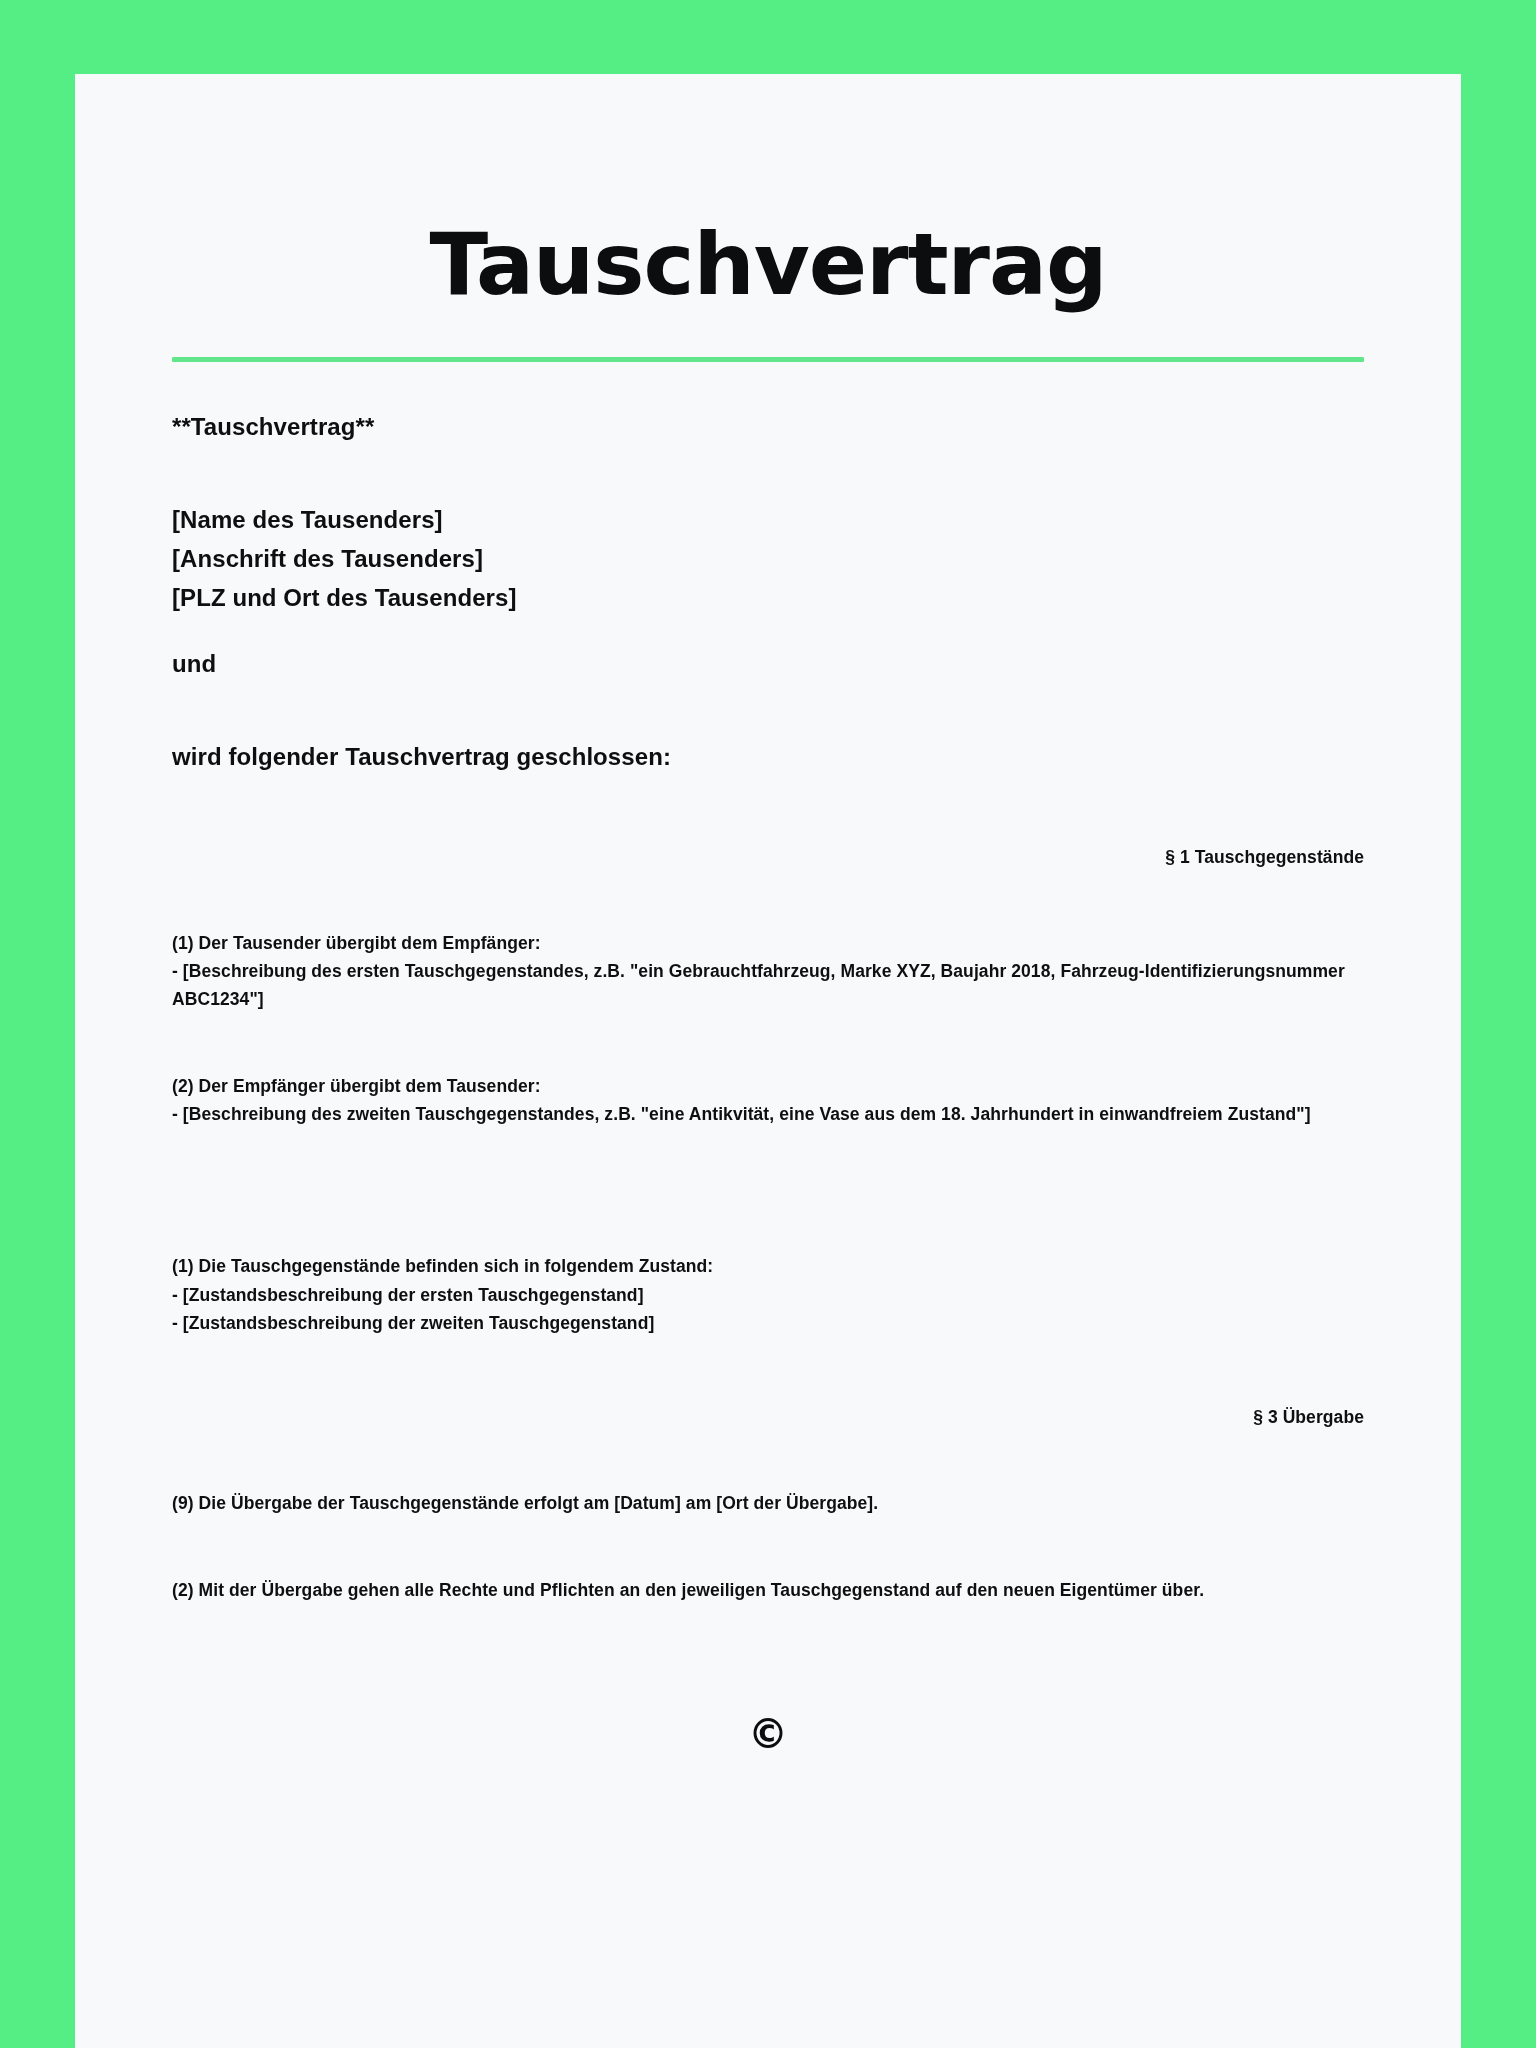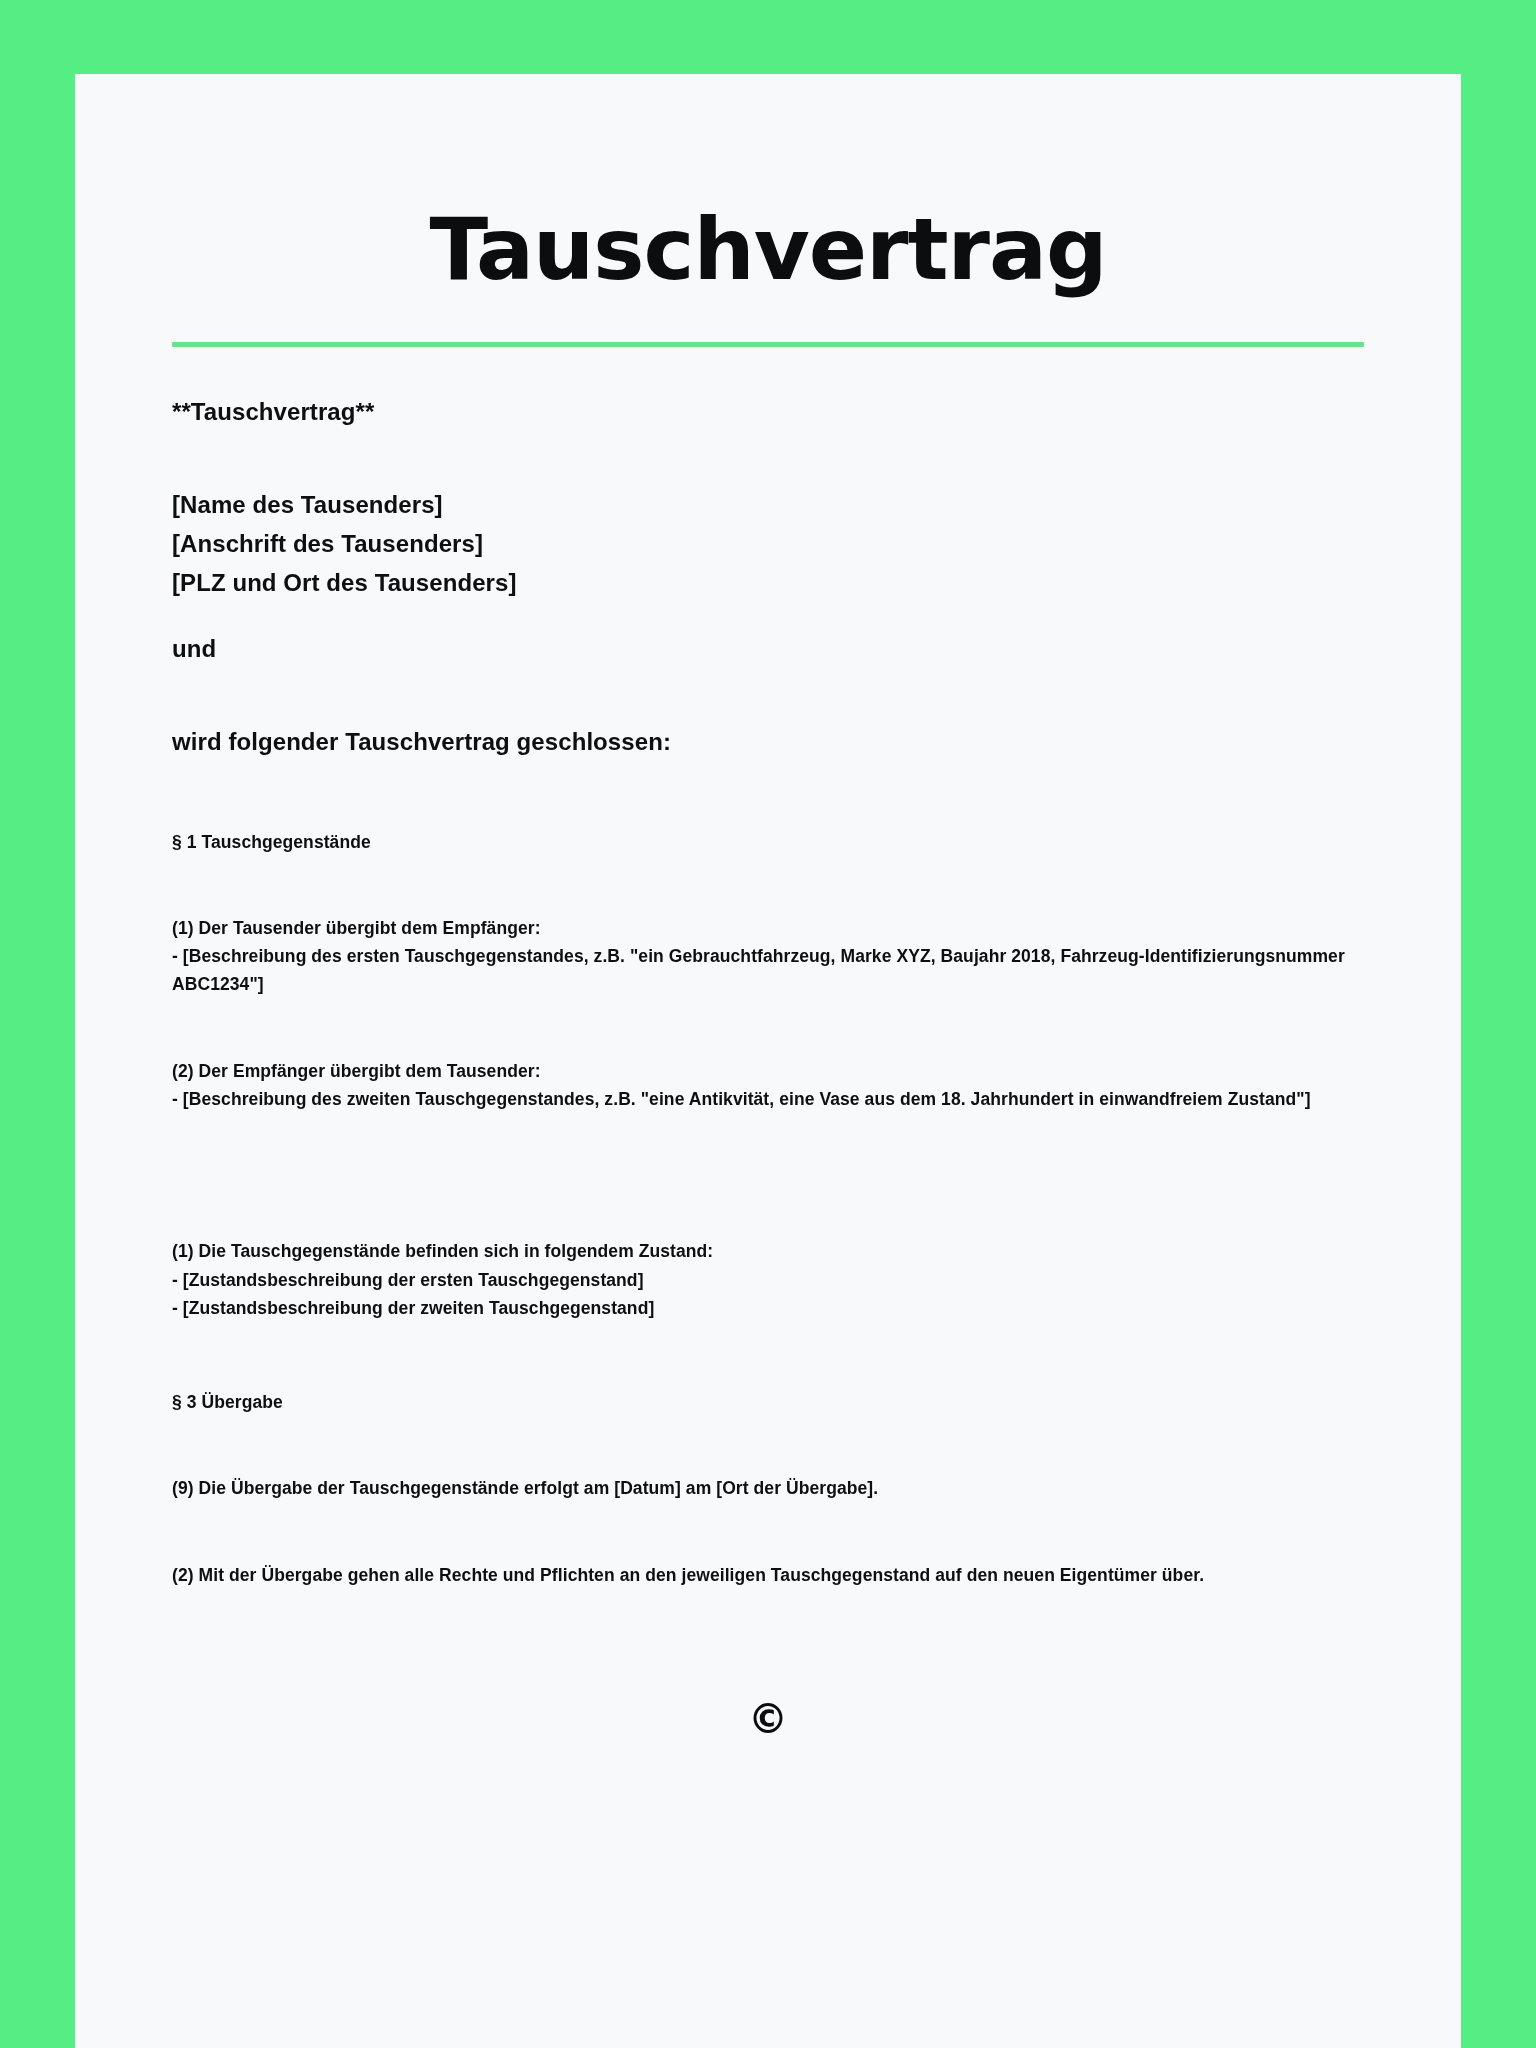--- a/index.html
+++ b/index.html
@@ -19,21 +19,21 @@
     left: 75px;
     top: 74px;
     width: 1386px;
     height: 1976px;
     background: #f7f9fa;
     box-sizing: border-box;
     overflow: hidden;
   }
 
   .doc-title {
-    margin: 0;
+    margin: 15px;
     padding: 130px 0 0 0;
     text-align: center;
     font-family: "DejaVu Sans", sans-serif;
     font-size: 86px;
     font-weight: bold;
     letter-spacing: -1px;
     color: #0b0d0e;
     line-height: 1.05;
   }
 
@@ -64,20 +64,21 @@
   .gap-sm { height: 27px; }
   .gap-md { height: 58px; }
   .gap-lg { height: 66px; }
 
   .heading {
     font-size: 17.5px;
     font-weight: bold;
     color: #0d1011;
     line-height: 1.6;
     letter-spacing: 0.08px;
+    text-align: right;
   }
 
   .para {
     font-size: 17.5px;
     font-weight: bold;
     color: #0d1011;
     line-height: 1.62;
     white-space: pre-wrap;
     letter-spacing: 0.08px;
   }

